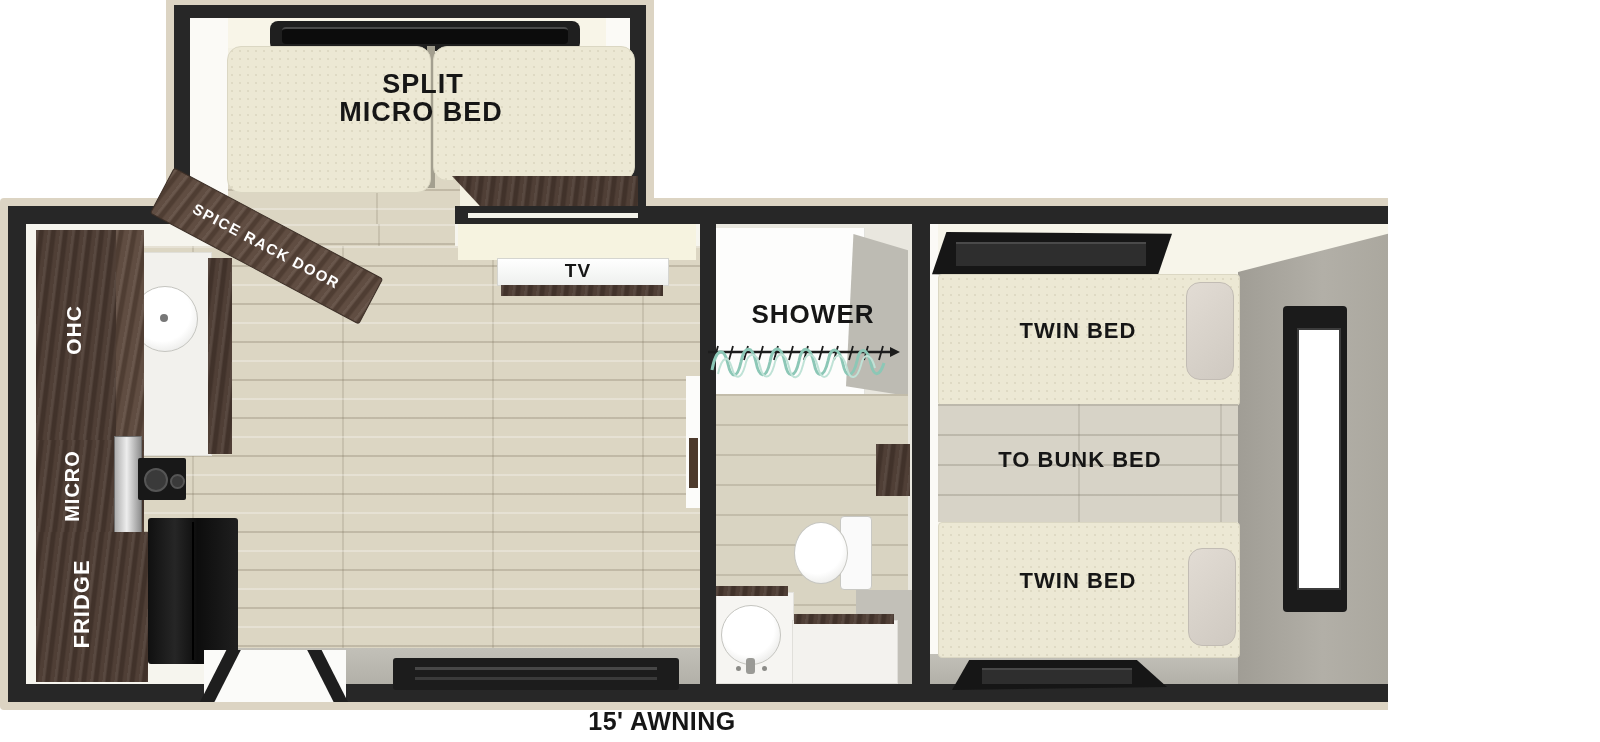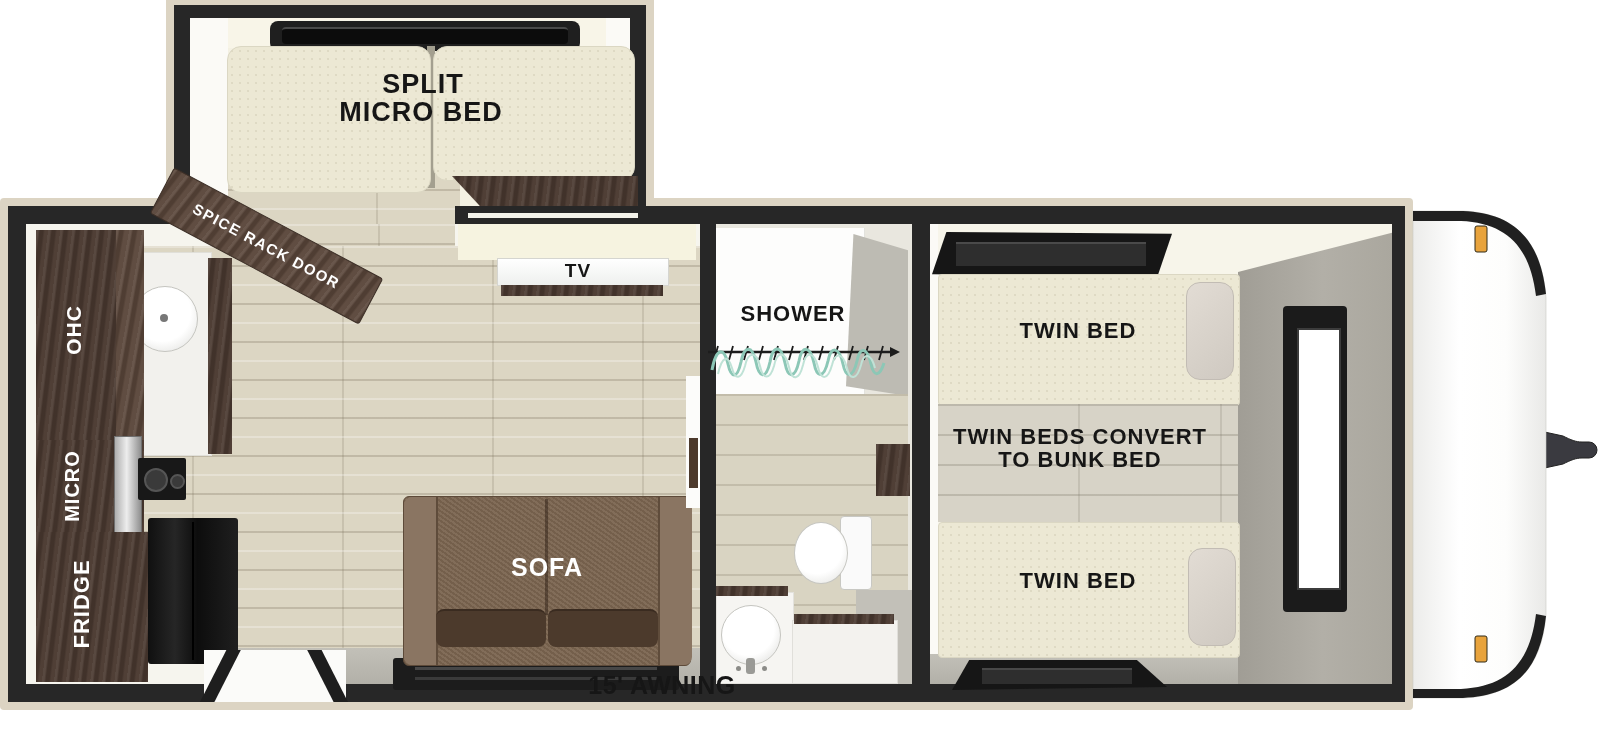--- a/index.html
+++ b/index.html
@@ -1,16 +1,16 @@
 <!DOCTYPE html>
 <html><head>
 <meta charset="utf-8">
 <style>
   html,body{margin:0;padding:0;background:#fff;}
-  #plan{position:relative;width:1600px;height:742px;background:#ffffff;overflow:hidden;
+  #plan{position:relative;width:1388px;height:742px;background:#ffffff;overflow:hidden;
         font-family:"Liberation Sans",sans-serif;}
   .abs{position:absolute;}
   
   .trim{background:#dcd4c3;border-radius:4px;}
   .wall{background:#272727;}
   
   .int-white{background:#f6f5ee;}
   .slide-int{background:#f4f1e3;}
   .wallface{background:#fbfaf6;}
   .ceilband{background:#f8f5e8;}
@@ -36,21 +36,21 @@
   .pillow{background:linear-gradient(135deg,#e2dcd4,#cfc9c1);border:1px solid #c2bcb4;border-radius:14px;}
   .sofa-tex{background-color:#7b6550;
     background-image:repeating-linear-gradient(35deg, rgba(255,255,255,.05) 0 2px, rgba(0,0,0,.06) 2px 4px);}
   .gray-wall{background:linear-gradient(90deg,#a09d95,#b2afa7 55%,#aaa79e);}
   
   .clbl{position:absolute;transform:translate(-50%,-50%);white-space:nowrap;
         font-weight:700;color:#161616;letter-spacing:1px;}
   .vlbl{position:absolute;transform:translate(-50%,-50%) rotate(-90deg);white-space:nowrap;
         font-weight:700;color:#ffffff;letter-spacing:1px;}
   .wlbl{color:#fff;}
-  .fs27{font-size:27px;} .fs25{font-size:25px;} .fs23{font-size:22px;}
+  .fs27{font-size:27px;} .fs25{font-size:25px;} .fs23{font-size:26px;margin-left:20px;}
   .fs22{font-size:22px;} .fs21{font-size:21px;} .fs20{font-size:20px;} .fs19{font-size:19px;} .fs15{font-size:15px;letter-spacing:1.5px;}
   .appl-black{background:linear-gradient(90deg,#101010,#262626 30%,#0d0d0d 55%,#1f1f1f);border-radius:3px;}
 </style>
 </head>
 <body>
 
 <div id="plan">
 
   <div class="abs trim" style="left:0;top:198px;width:1413px;height:512px;"></div>
   <div class="abs wall" style="left:8px;top:206px;width:1397px;height:496px;"></div>
@@ -111,28 +111,20 @@
     <div class="abs" style="left:44px;top:4px;width:2px;height:138px;background:#000;"></div>
   </div>
 
   <div class="abs" style="left:204px;top:650px;width:142px;height:52px;background:#fbfbf9;"></div>
   <div class="abs" style="left:200px;top:650px;width:48px;height:52px;background:#1e1e1e;clip-path:polygon(55% 0,85% 0,30% 100%,0 100%);"></div>
   <div class="abs" style="left:300px;top:650px;width:48px;height:52px;background:#1e1e1e;clip-path:polygon(15% 0,45% 0,100% 100%,70% 100%);"></div>
 
   <div class="abs" style="left:393px;top:658px;width:286px;height:32px;background:#1c1c1c;border-radius:3px;">
     <div class="abs" style="left:22px;top:9px;width:242px;height:3px;background:#474747;"></div>
     <div class="abs" style="left:22px;top:19px;width:242px;height:3px;background:#3a3a3a;"></div>
-  </div>
-  <div class="abs sofa-tex" style="left:403px;top:496px;width:286px;height:168px;border-radius:6px;border:1px solid #5d4a39;">
-    <div class="abs" style="left:0;top:0;width:32px;height:168px;background:#8a7562;border-radius:8px 0 0 8px;border-right:2px solid #5f4c3b;"></div>
-    <div class="abs" style="left:254px;top:0;width:32px;height:168px;background:#8a7562;border-radius:0 8px 8px 0;border-left:2px solid #5f4c3b;"></div>
-    <div class="abs" style="left:141px;top:2px;width:3px;height:116px;background:rgba(40,25,15,.45);"></div>
-    <div class="abs" style="left:32px;top:112px;width:110px;height:36px;background:#4c3a2c;border-radius:8px;border-top:2px solid #3a2b20;"></div>
-    <div class="abs" style="left:144px;top:112px;width:110px;height:36px;background:#4c3a2c;border-radius:8px;border-top:2px solid #3a2b20;"></div>
-    <div class="clbl fs25 wlbl" style="left:143px;top:70px;color:#fff;">SOFA</div>
   </div>
 
   <div class="abs" style="left:686px;top:376px;width:14px;height:132px;background:#fcfcfa;"></div>
   <div class="abs" style="left:689px;top:438px;width:9px;height:50px;background:#4d3a2c;"></div>
 
   <div class="abs" style="left:716px;top:224px;width:196px;height:460px;background:#e9e7df;"></div>
   <div class="abs" style="left:716px;top:228px;width:148px;height:166px;background:#fdfdfc;border-right:1px solid #e2e2dd;"></div>
   <div class="abs" style="left:846px;top:234px;width:62px;height:162px;background:#bdbbb3;clip-path:polygon(12% 0,100% 10%,100% 100%,0 94%);"></div>
   <div class="clbl fs23" style="left:793px;top:314px;">SHOWER</div>
   <svg class="abs" style="left:704px;top:330px;" width="200" height="60">
@@ -175,21 +167,20 @@
   <div class="abs gray-wall" style="left:1238px;top:224px;width:154px;height:460px;"></div>
   <div class="abs" style="left:1238px;top:224px;width:154px;height:48px;background:#f7f5ea;clip-path:polygon(0 0,100% 0,100% 18%,0 100%);"></div>
   <div class="abs floor-gray" style="left:930px;top:654px;width:308px;height:30px;"></div>
   <div class="abs" style="left:932px;top:232px;width:240px;height:44px;background:#161616;clip-path:polygon(6% 0,100% 4%,94% 100%,0 96%);">
     <div class="abs" style="left:24px;top:10px;width:190px;height:22px;background:#2e2e2e;border-top:2px solid #4a4a4a;"></div>
   </div>
   <div class="abs mattress" style="left:938px;top:274px;width:300px;height:130px;border-radius:4px;"></div>
   <div class="clbl fs22" style="left:1078px;top:331px;">TWIN BED</div>
   <div class="abs pillow" style="left:1186px;top:282px;width:46px;height:96px;"></div>
   <div class="abs floor-bed" style="left:938px;top:404px;width:300px;height:118px;"></div>
-  <div class="clbl fs22" style="left:1080px;top:437px;">TWIN BEDS CONVERT</div>
   <div class="clbl fs22" style="left:1080px;top:460px;">TO BUNK BED</div>
   <div class="abs mattress" style="left:938px;top:522px;width:300px;height:134px;border-radius:4px;"></div>
   <div class="clbl fs22" style="left:1078px;top:581px;">TWIN BED</div>
   <div class="abs pillow" style="left:1188px;top:548px;width:46px;height:96px;"></div>
   <div class="abs" style="left:952px;top:660px;width:215px;height:30px;background:#161616;clip-path:polygon(8% 0,86% 0,100% 90%,0 100%);">
     <div class="abs" style="left:30px;top:8px;width:150px;height:14px;background:#2e2e2e;border-top:2px solid #484848;"></div>
   </div>
   <div class="abs" style="left:1283px;top:306px;width:64px;height:306px;background:#1b1b1b;border-radius:4px;">
     <div class="abs" style="left:14px;top:22px;width:40px;height:258px;background:#ffffff;border:2px solid #3c3c3c;"></div>
   </div>
@@ -205,15 +196,15 @@
     </defs>
     <path d="M135,231 L158,236 C166,240 171,242 177,242 L184,242 A8,8 0 1 1 184,258 L177,258 C171,258 166,260 158,264 L135,269 C140,256 140,244 135,231 Z" fill="#3a3a40" stroke="#222" stroke-width="1"></path>
     <rect x="0" y="6" width="8" height="496" fill="#dcd4c3"></rect>
     <path d="M8,11 L58,11 C108,13 137,40 141,98 L141,414 C137,470 108,496 58,498 L8,498 Z" fill="url(#gcap)" stroke="#c9c9c4" stroke-width="0.6"></path>
     <path d="M8,11 L58,11 C108,13 135,38 141,94 L131,96 C125,47 102,23 56,21 L8,21 Z" fill="#202020"></path>
     <path d="M8,498 L58,498 C108,496 135,472 141,416 L131,414 C125,463 102,487 56,489 L8,489 Z" fill="#202020"></path>
     <rect x="70" y="26" width="12" height="26" rx="2" fill="#e8a33c" stroke="#2e2a1a"></rect>
     <rect x="70" y="436" width="12" height="26" rx="2" fill="#e8a33c" stroke="#2e2a1a"></rect>
   </svg>
 
-  <div class="clbl fs25" style="left:662px;top:685px;letter-spacing:0.5px;">15' AWNING</div>
+  <div class="clbl fs25" style="left:662px;top:721px;letter-spacing:0.5px;">15' AWNING</div>
 
 </div>
 
 </body></html>

